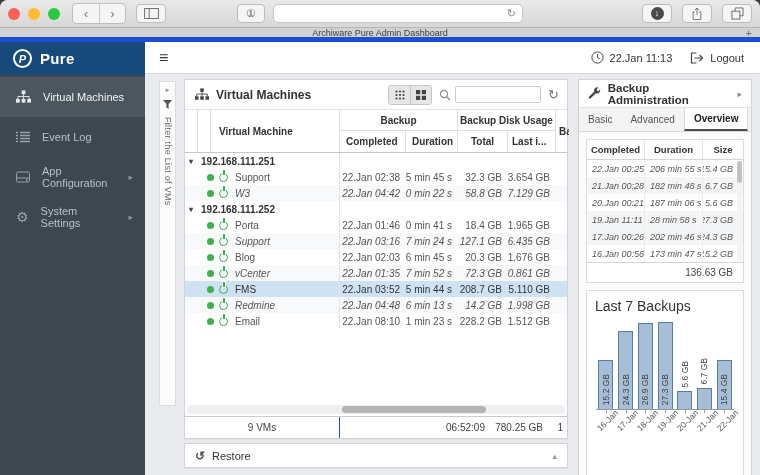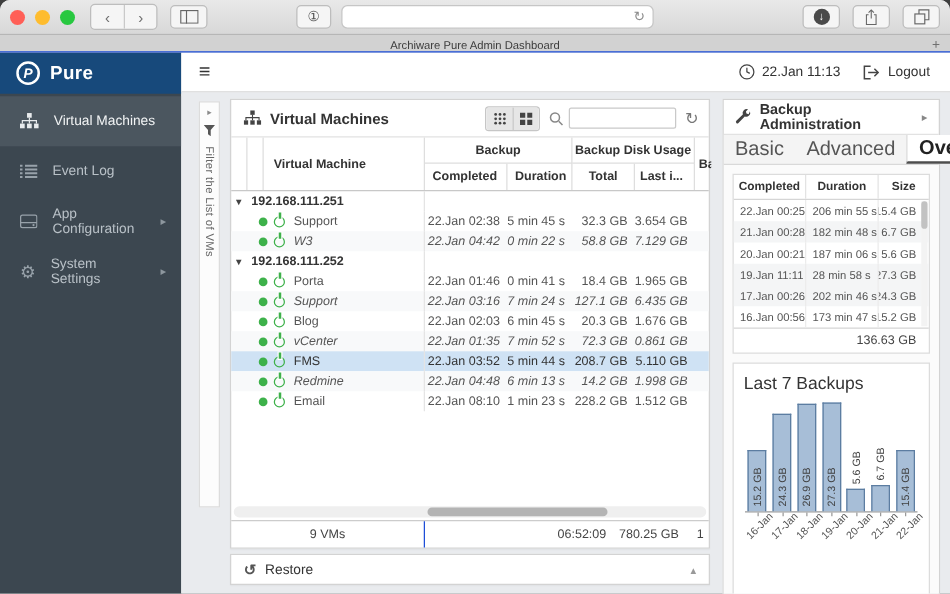--- a/index.html
+++ b/index.html
@@ -17,21 +17,21 @@
   .navbtn + .navbtn { border-left:1px solid #c9c9c9; }
   .chromebtn { width:30px; height:19px; border:1px solid #bdbdbd; border-radius:4px; background:#f5f5f5; display:flex; align-items:center; justify-content:center; color:#666; }
   .addr-cluster { position:absolute; left:50%; transform:translateX(-50%); display:flex; align-items:center; gap:8px; }
   .ext-btn { width:28px; height:19px; border:1px solid #bdbdbd; border-radius:4px; background:#f5f5f5; color:#555; font-size:11px; display:flex; align-items:center; justify-content:center; }
   .addressbar { width:250px; height:19px; background:#fff; border:1px solid #c6c6c6; border-radius:5px; display:flex; align-items:center; padding:0 6px; }
   .addressbar input { border:none; outline:none; flex:1; font-size:10px; font-family:"Liberation Sans",sans-serif; }
   .reload { color:#8a8a8a; font-size:11px; }
   .right-cluster { margin-left:auto; display:flex; align-items:center; gap:10px; }
   .dl-btn { width:30px; height:19px; border:1px solid #bdbdbd; border-radius:4px; background:#f5f5f5; display:flex; align-items:center; justify-content:center; }
   .dl-circle { width:13px; height:13px; background:#4a4a4a; color:#fff; border-radius:50%; font-size:9px; line-height:13px; text-align:center; }
-  .tabbar { height:14px; background:#d2d2d2; border-bottom:1px solid #1d4ed8; position:relative; display:flex; align-items:flex-end; justify-content:center; flex:0 0 auto; }
+  .tabbar { height:14px; background:#d2d2d2; border-bottom:5px solid #1d4ed8; position:relative; display:flex; align-items:flex-start; justify-content:center; flex:0 0 auto; }
   .tab-title { font-size:9px; color:#3c3c3c; }
   .newtab { position:absolute; right:8px; color:#707070; font-size:11px; line-height:10px; }
 
   
   .app { flex:1; display:flex; min-height:0; }
 
   
   .sidebar { width:145px; background:#3c4750; display:flex; flex-direction:column; flex:0 0 auto; }
   .brand { height:33px; background:#17497b; display:flex; align-items:center; padding-left:13px; gap:8px; }
   .brand-logo { width:19px; height:19px; border:2px solid #fff; border-radius:50%; color:#fff; font-size:11px; font-weight:bold; font-style:italic; display:flex; align-items:center; justify-content:center; }
@@ -116,29 +116,29 @@
   .restore-icon { font-size:12px; color:#555; font-weight:bold; }
   .restore-chevron { margin-left:auto; color:#999; font-size:9px; }
 
   
   .bapanel { position:absolute; left:433px; top:5px; width:174px; height:470px; display:flex; flex-direction:column; }
   .ba-header { height:28px; display:flex; align-items:center; gap:7px; padding:0 9px; border-bottom:1px solid #e2e2e2; flex:0 0 auto; }
   .ba-header svg { color:#444; }
   .ba-title { font-size:11.5px; font-weight:bold; color:#333; }
   .ba-arrow { margin-left:auto; color:#888; font-size:9px; }
   .ba-tabs { height:24px; background:#f4f4f4; border-bottom:1px solid #d9d9d9; display:flex; align-items:stretch; flex:0 0 auto; }
-  .ba-tab { padding:0 9px; display:flex; align-items:center; font-size:16px; color:#555; }
+  .ba-tab { padding:0 9px; display:flex; align-items:center; font-size:10px; color:#555; }
   .ba-tab.active { background:#fff; color:#222; font-weight:bold; border-bottom:2px solid #4d4d4d; border-right:1px solid #d9d9d9; border-left:1px solid #d9d9d9; }
   .ba-content { flex:1; background:#fbfbfb; padding:7px; display:flex; flex-direction:column; min-height:0; }
   .ba-card { background:#fff; border:1px solid #dcdcdc; }
   .ba-table { position:relative; flex:0 0 auto; }
   .ba-thead { display:grid; grid-template-columns:58px 58px 1fr; height:20px; font-size:9.5px; font-weight:bold; color:#333; border-bottom:1px solid #d5d5d5; }
   .bh { display:flex; align-items:center; justify-content:center; border-right:1px solid #e3e3e3; }
   .bh:last-child { border-right:none; }
-  .brow { display:grid; grid-template-columns:58px 58px 1fr; height:17px; font-size:9px; color:#555; }
+  .brow { display:grid; grid-template-columns:58px 58px 1fr; height:17px; font-size:9px; color:#555;font-style:italic; }
   .brow.alt { background:#f4f5f6; }
   .bc { display:flex; align-items:center; padding-left:5px; border-right:1px solid #ececec; white-space:nowrap; overflow:hidden; }
   .bc.num { justify-content:flex-end; padding-right:10px; border-right:none; }
   .ba-total { height:20px; border-top:1px solid #d5d5d5; display:flex; align-items:center; justify-content:flex-end; padding-right:10px; font-size:10px; color:#444; }
   .vscroll { position:absolute; right:1px; top:21px; width:5px; bottom:21px; background:#f3f3f3; }
   .vscroll-thumb { position:absolute; top:0; left:0; right:0; height:22px; background:#c2c2c2; border-radius:3px; }
 
   
   .chartcard { margin-top:7px; flex:1; padding:7px 6px 3px; display:flex; flex-direction:column; min-height:0; }
   .chart-title { font-size:14px; color:#333; padding-left:2px; flex:0 0 auto; }

